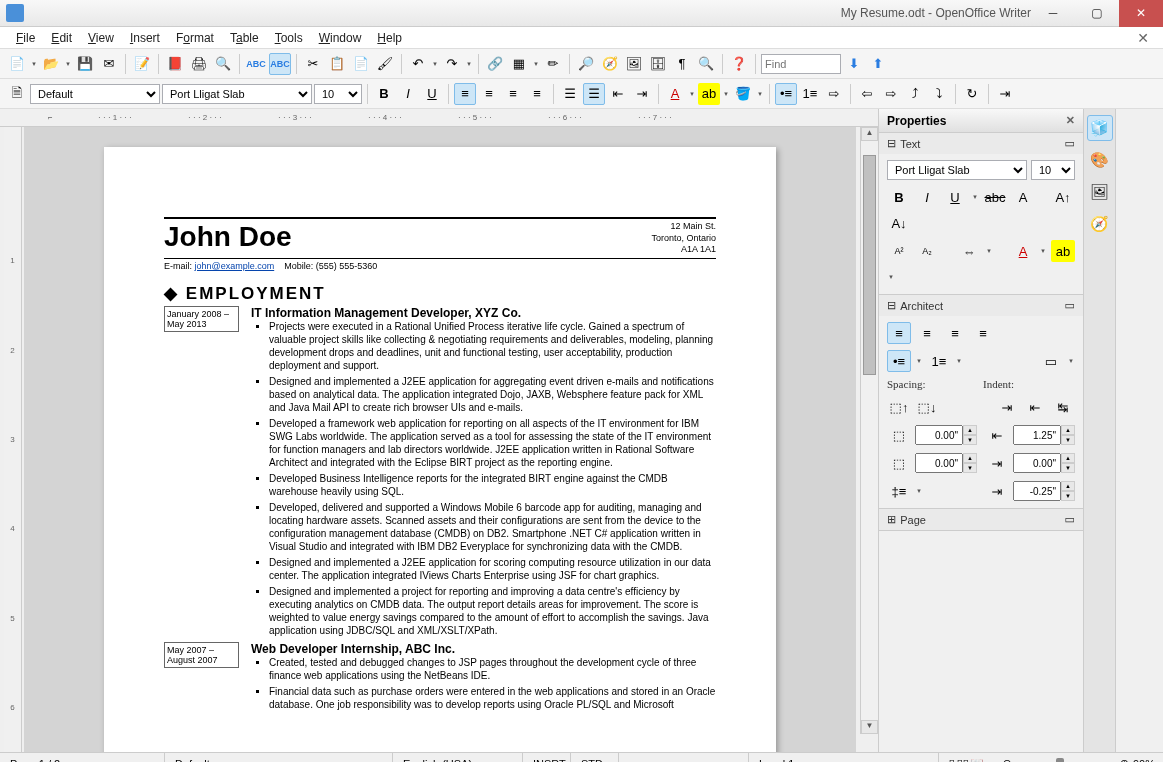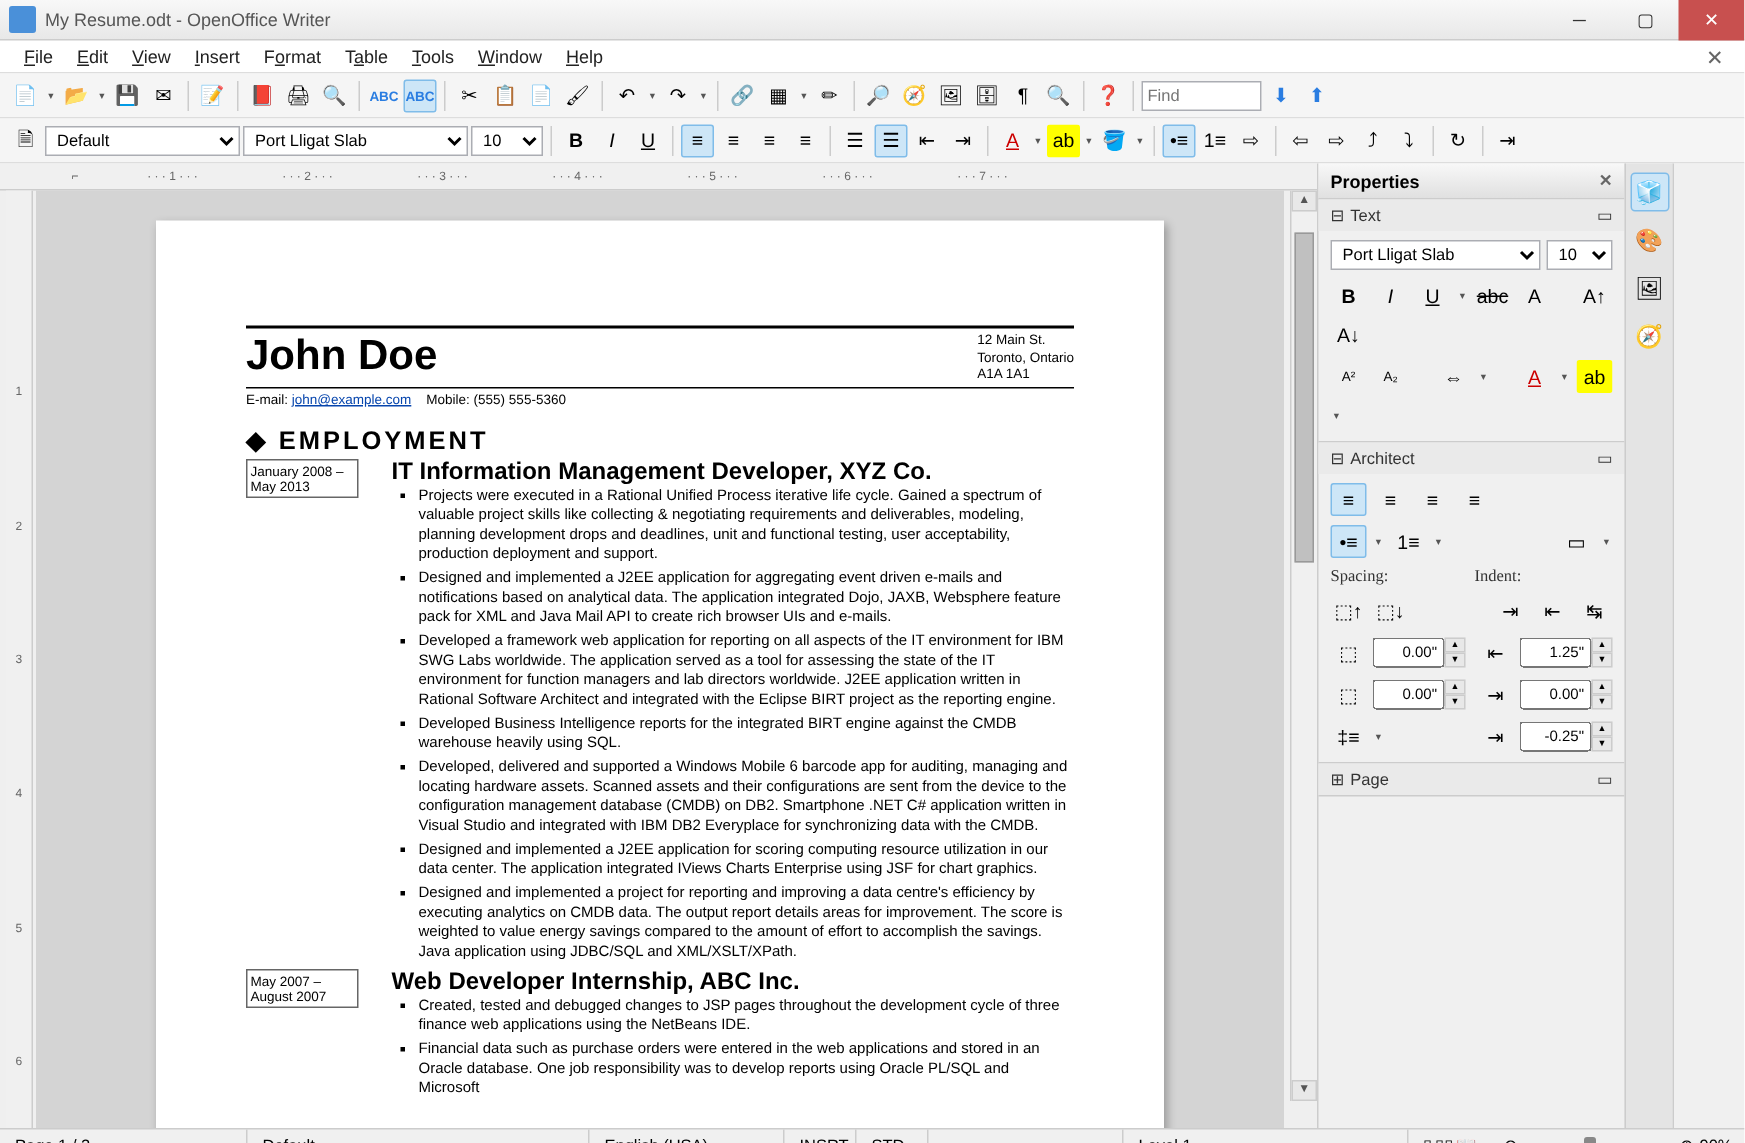--- a/index.html
+++ b/index.html
@@ -1,20 +1,20 @@
 <!DOCTYPE html>
 <html><head>
 <meta charset="utf-8">
 <style>
 * { margin:0; padding:0; box-sizing:border-box; font-family:"Segoe UI",Tahoma,sans-serif; }
 body { background:#fff; width:1163px; height:762px; overflow:hidden; font-size:12px; }
 
 .titlebar { height:27px; background:linear-gradient(#f8f8f8,#e8e8e8); display:flex; align-items:center; border-bottom:1px solid #ccc; }
 .titlebar .app-icon { width:18px; height:18px; margin:0 6px; background:#4a90d9; border-radius:2px; }
-.titlebar .title { flex:1; text-align:left; color:#555; font-size:12px; }
+.titlebar .title { flex:1; text-align:right; color:#555; font-size:12px; }
 .titlebar .wbtns { display:flex; }
 .titlebar .wbtn { width:44px; height:27px; display:flex; align-items:center; justify-content:center; font-size:12px; color:#333; }
 .titlebar .wbtn.close { background:#c8504f; color:#fff; }
 
 .menubar { height:22px; display:flex; align-items:center; padding:0 10px; gap:4px; border-bottom:1px solid #ddd; }
 .menubar .mitem { padding:2px 6px; font-size:12px; color:#222; }
 .menubar .mitem u { text-decoration:underline; }
 .menubar .closex { margin-left:auto; font-size:14px; color:#666; padding:0 4px; }
 
 .toolbar { height:30px; display:flex; align-items:center; padding:2px 6px; gap:2px; background:#f5f5f5; border-bottom:1px solid #ddd; }
@@ -29,29 +29,29 @@
 .workspace { display:flex; height:643px; }
 .doc-area { width:878px; background:#efefef; position:relative; overflow:hidden; }
 .hruler { height:18px; background:#f0f0f0; border-bottom:1px solid #ccc; display:flex; align-items:center; padding-left:30px; }
 .hruler .tick { font-size:8px; color:#666; width:90px; text-align:center; }
 .vruler { width:18px; background:#f0f0f0; border-right:1px solid #ccc; position:absolute; top:18px; bottom:0; left:4px; display:flex; flex-direction:column; align-items:center; }
 .vruler .tick { font-size:8px; color:#666; height:90px; display:flex; align-items:center; }
 .doc-scroll { position:absolute; top:18px; left:24px; right:22px; bottom:0; overflow:hidden; background:#d4d4d4; }
 .page { width:672px; margin:20px auto 0; background:#fff; box-shadow:2px 2px 6px rgba(0,0,0,.3); padding:70px 60px 0 60px; min-height:850px; }
 .page .name-row { display:flex; justify-content:space-between; border-top:2px solid #000; border-bottom:1px solid #000; padding:2px 0; }
 .page .name { font-size:28px; font-weight:bold; font-family:"Arial Black",sans-serif; }
-.page .addr { text-align:left; font-size:9px; line-height:1.3; }
+.page .addr { text-align:right; font-size:9px; line-height:1.3; }
 .page .contact-row { font-size:9px; padding:2px 0; }
 .page .contact-row a { color:#0645ad; text-decoration:underline; }
 .page .section-hdr { font-weight:bold; font-size:17px; letter-spacing:2px; margin-top:10px; }
 .page .section-hdr::before { content:"◆ "; }
-.job-block { display:flex; gap:22px; margin-top:2px;align-items:center; }
+.job-block { display:flex; gap:12px; margin-top:2px;align-items:center; }
 .job-date { width:75px; font-size:9px; border:1px solid #666; padding:2px; flex-shrink:0; align-self:flex-start;}
 .job-body { flex:1; font-size:10px; }
-.job-title { font-weight:bold; font-size:16px; }
+.job-title { font-weight:bold; font-size:12px; }
 .job-body ul { list-style:square; padding-left:18px; font-family:Georgia,serif; color:#000; font-size:10px; line-height:1.3; }
 .job-body ul li { margin-bottom:3px; }
 
 .vscrollbar { width:18px; background:#f0f0f0; border-left:1px solid #ccc; position:absolute; right:0; top:18px; bottom:18px; }
 .vscrollbar .thumb { background:#c0c0c0; border:1px solid #999; height:220px; margin:14px 2px 0; }
 .vscrollbar .arr { height:14px; text-align:center; font-size:8px; color:#555; background:#e8e8e8; border:1px solid #ccc; }
 .vscrollbar .arr.bot { position:absolute; bottom:0; left:0; right:0; }
 
 .sidebar { width:237px; background:#f0f0f0; border-left:1px solid #ccc; display:flex; }
 .sb-content { flex:1; display:flex; flex-direction:column; }

